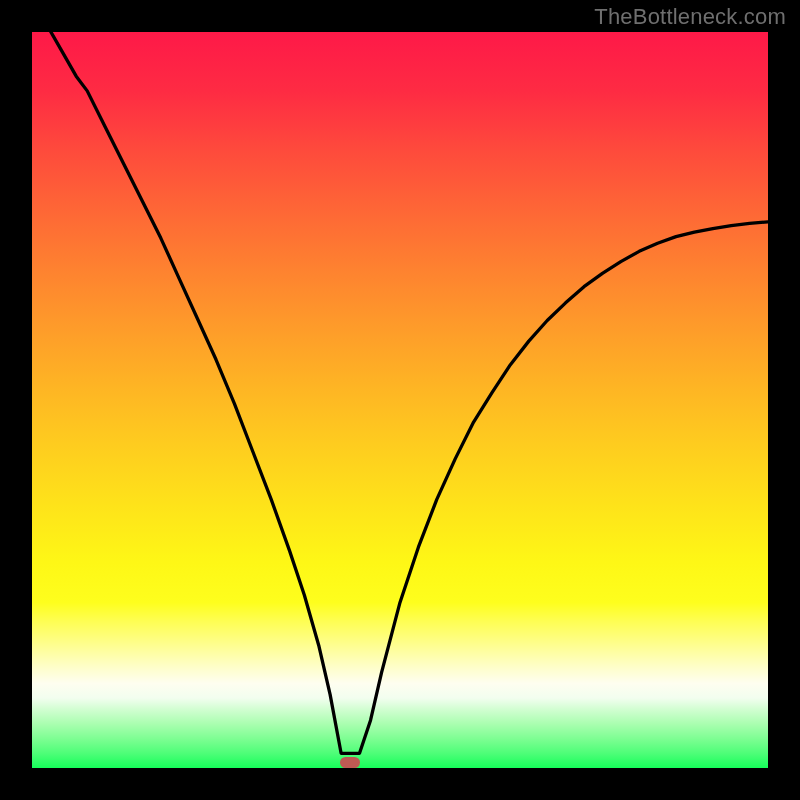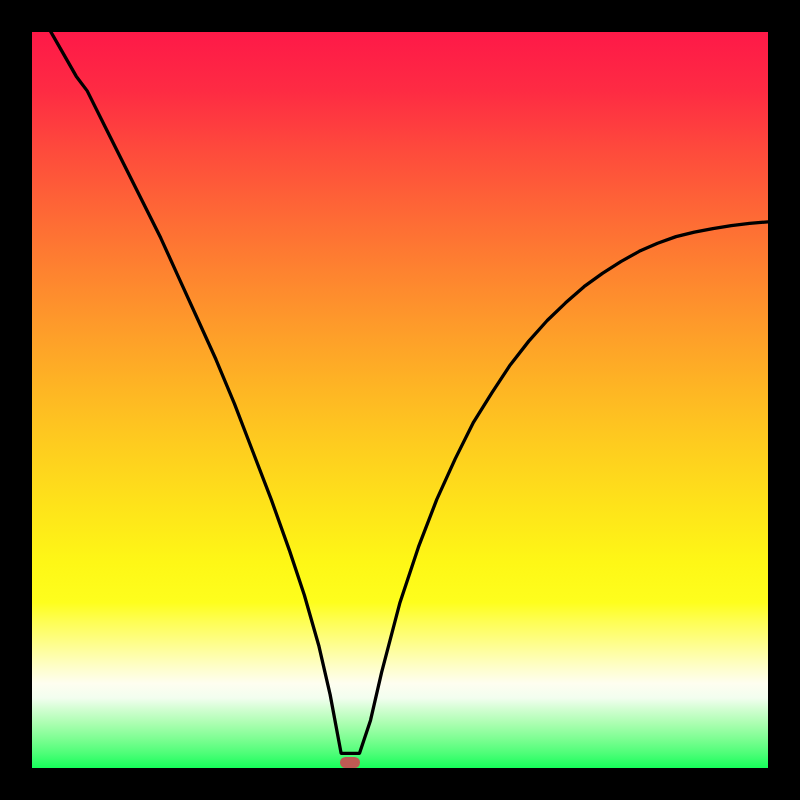--- a/index.html
+++ b/index.html
@@ -45,20 +45,21 @@
     width: 20px;
     height: 11px;
     border-radius: 6px;
     background: #be5a53;
   }
 </style>
 </head>
 <body>
 
 <div class="frame">
+  <span class="attribution">TheBottleneck.com</span>
 
   <div class="plot-area">
     <svg viewBox="0 0 736 736" preserveAspectRatio="none">
       <defs>
         <linearGradient id="bg-grad" x1="0" y1="0" x2="0" y2="1">
             <stop offset="0.00%" stop-color="#fe1948"></stop>
             <stop offset="8.00%" stop-color="#fe2b43"></stop>
             <stop offset="16.00%" stop-color="#fe4a3c"></stop>
             <stop offset="24.00%" stop-color="#fe6636"></stop>
             <stop offset="32.00%" stop-color="#fe8130"></stop>

